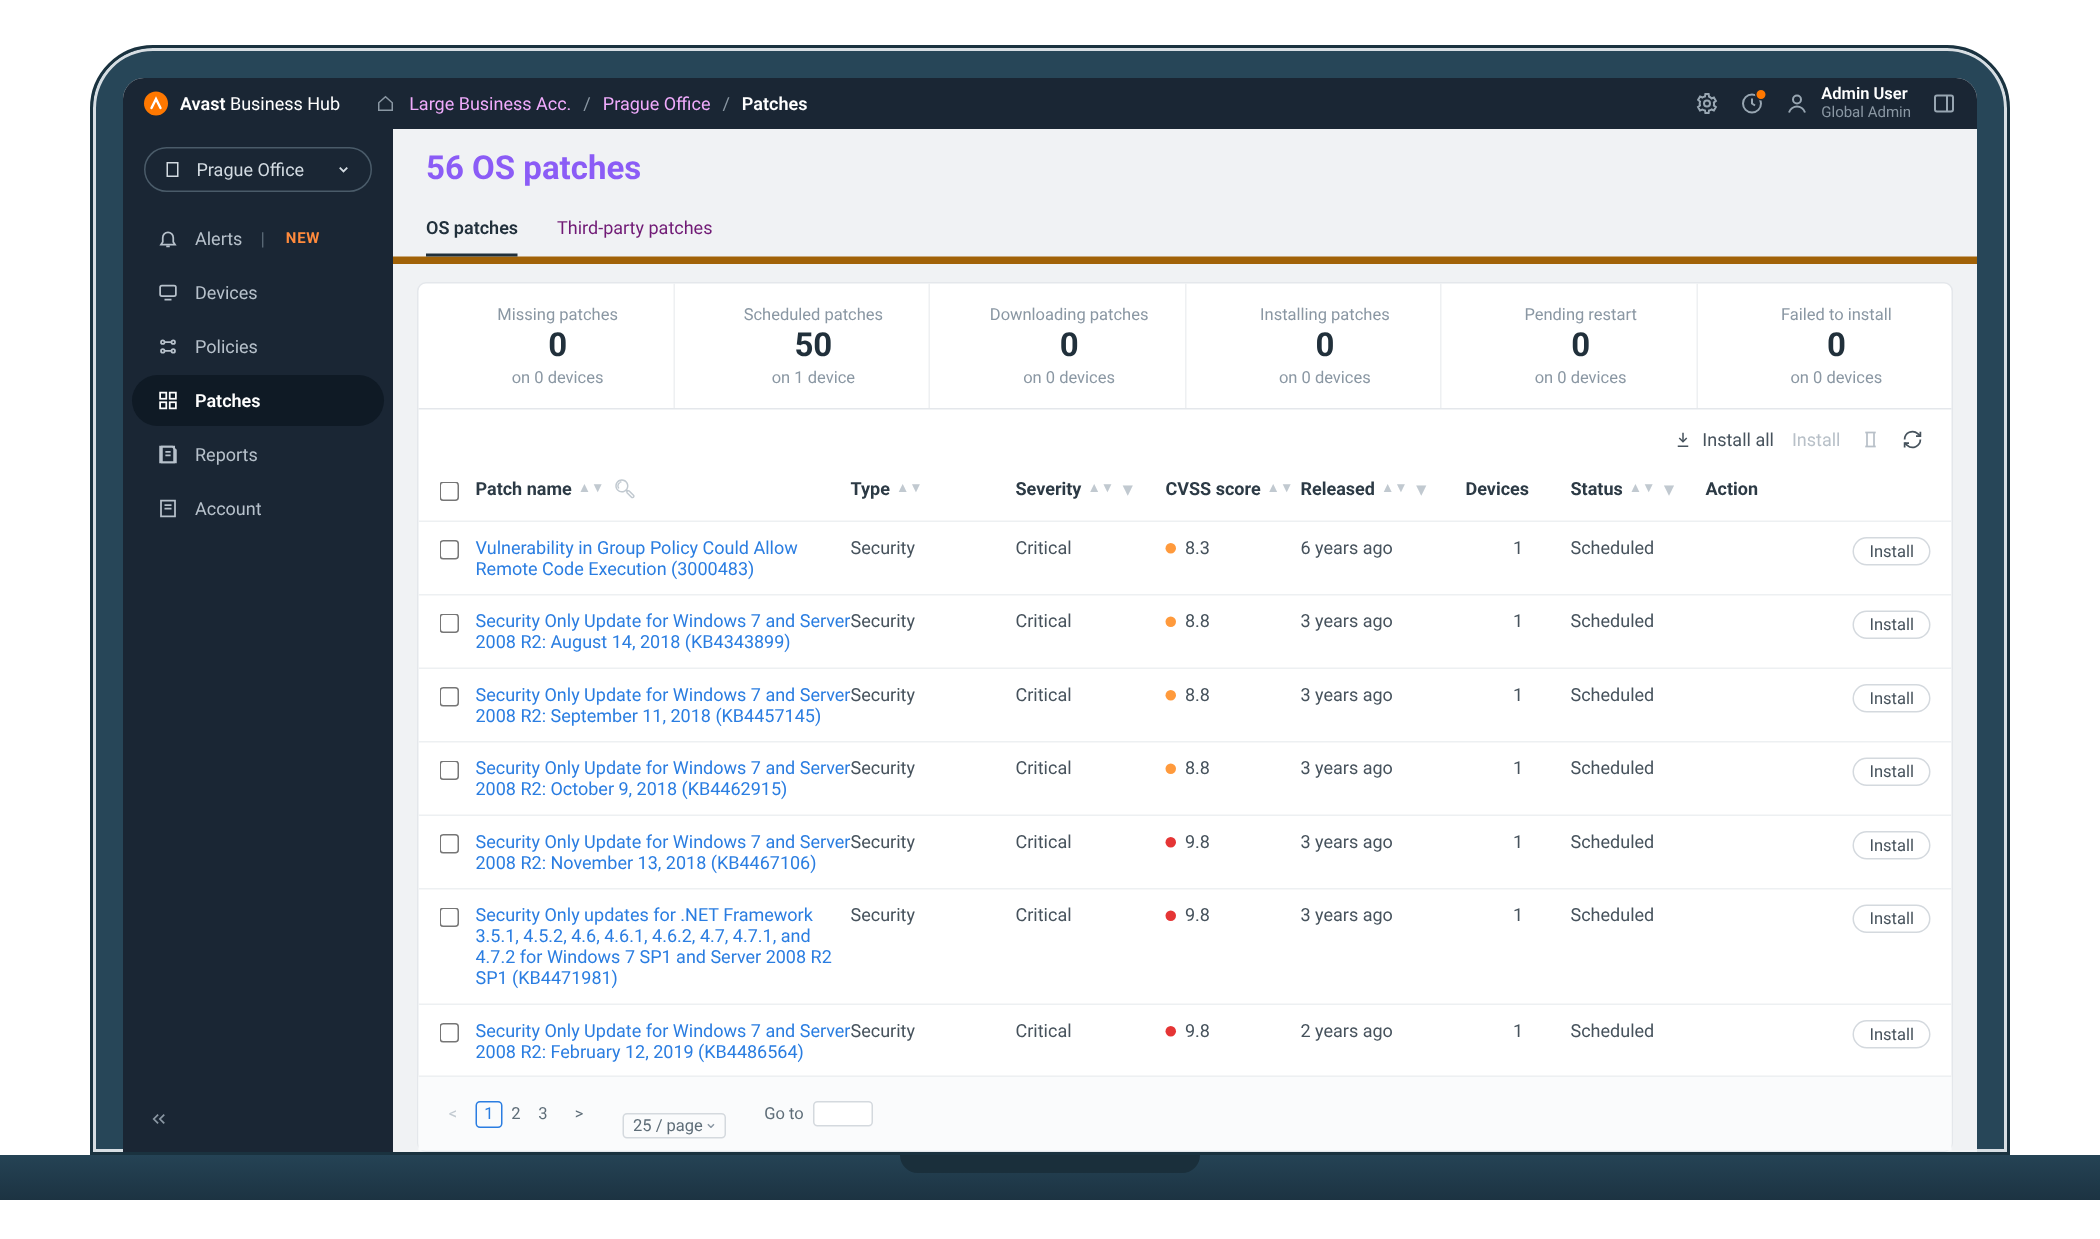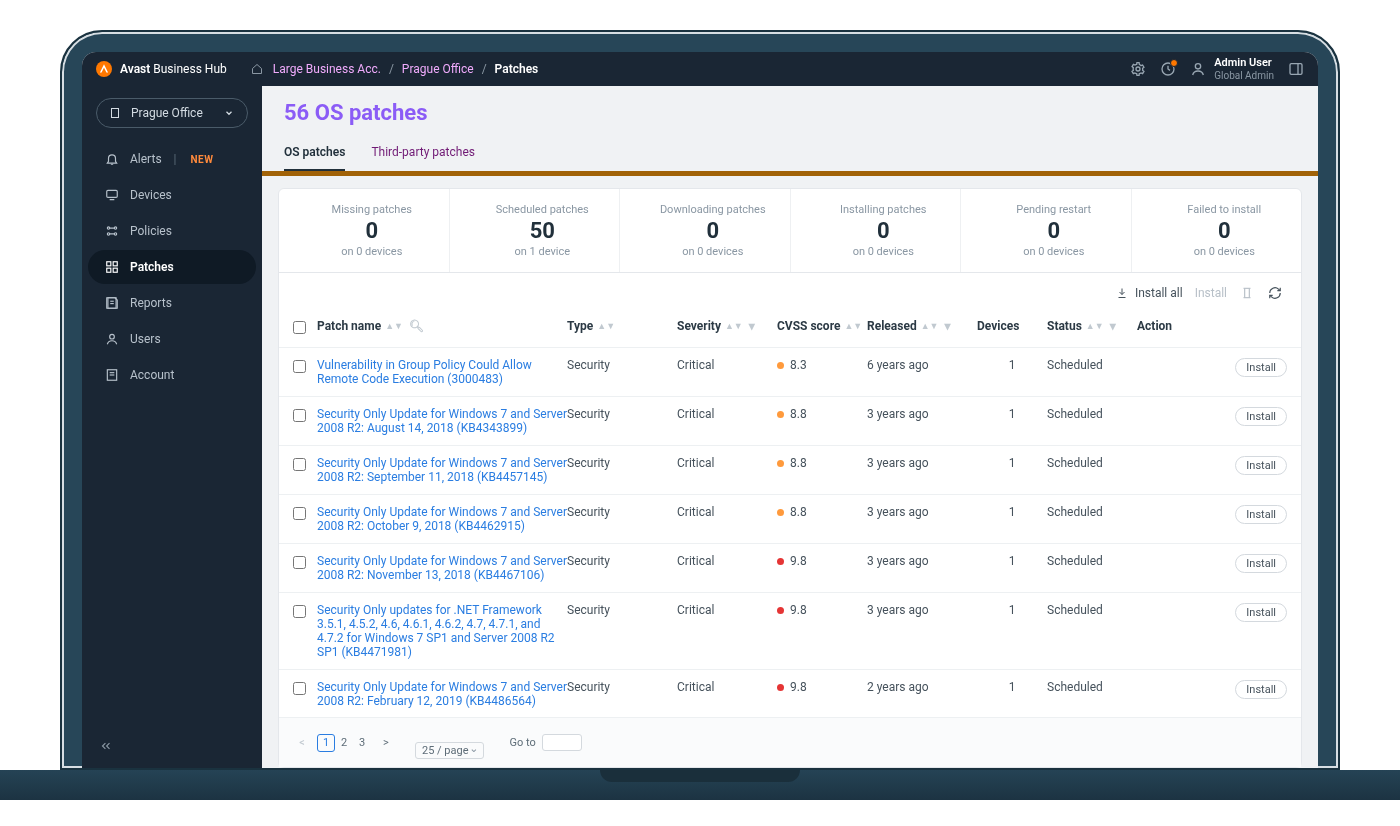--- a/index.html
+++ b/index.html
@@ -223,29 +223,20 @@
                     <rect x="5" y="3" width="14" height="18"></rect>
                     <line x1="9" y1="9" x2="15" y2="9"></line>
                     <line x1="9" y1="13" x2="15" y2="13"></line>
                   </svg>
                 </span>
                 <span>Reports</span>
               </div>
               <div class="item">
                 <span class="ico">
                   <svg width="14" height="14" viewBox="0 0 24 24" fill="none" stroke="currentColor" stroke-width="2">
-                    <circle cx="12" cy="8" r="4"></circle>
-                    <path d="M4 21c1-4 5-6 8-6s7 2 8 6"></path>
-                  </svg>
-                </span>
-                <span>Users</span>
-              </div>
-              <div class="item">
-                <span class="ico">
-                  <svg width="14" height="14" viewBox="0 0 24 24" fill="none" stroke="currentColor" stroke-width="2">
                     <rect x="4" y="3" width="16" height="18"></rect>
                     <line x1="8" y1="8" x2="16" y2="8"></line>
                     <line x1="8" y1="12" x2="16" y2="12"></line>
                   </svg>
                 </span>
                 <span>Account</span>
               </div>
             </div>
           <div class="collapse">
             <span class="ico">

